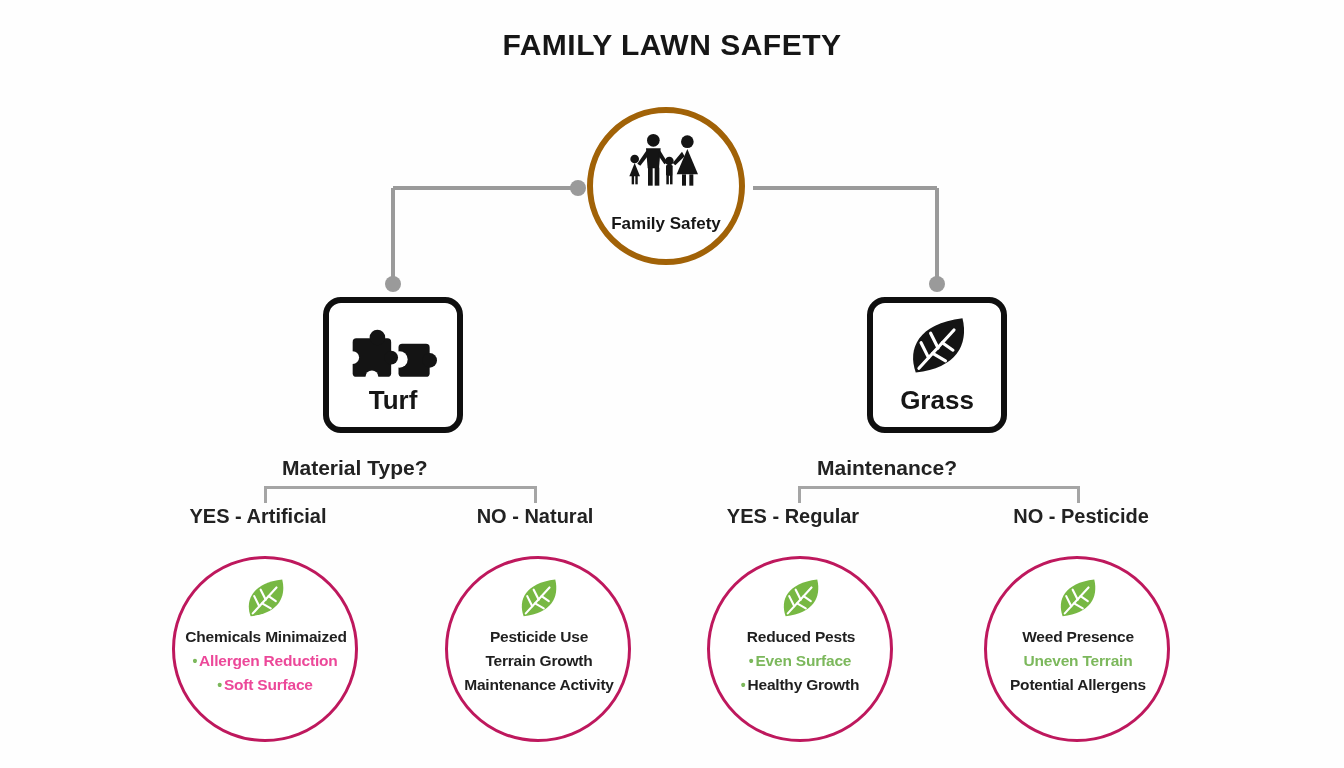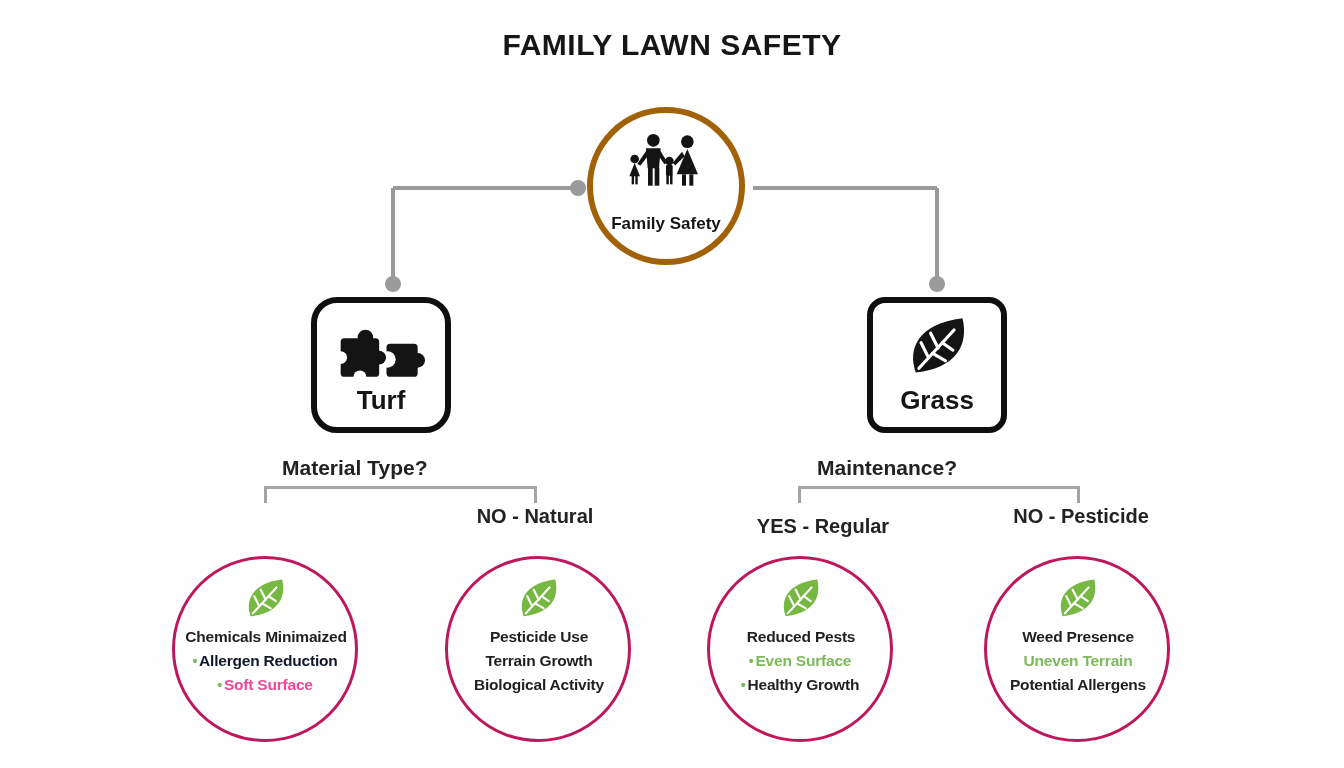--- a/index.html
+++ b/index.html
@@ -32,21 +32,21 @@
   .root-icon { position:absolute; left:50%; top:20px; transform:translateX(-50%); }
   .root-label {
     position:absolute; left:0; right:0; top:101px; text-align:center;
     font-size:17px; font-weight:700; color:#161616;
   }
   
   .branch-box {
     position:absolute; top:297px; width:140px; height:136px;
     border:6px solid #0f0f0f; border-radius:18px; background:#fff;
   }
-  .box-turf { left:311px;border-radius:26px; }
+  .box-turf { left:323px; }
   .box-grass { left:867px; }
   .branch-icon { position:absolute; left:50%; transform:translateX(-50%); }
   .puzzle-pos { top:17px; }
   .leafbox-pos { top:10px; }
   .branch-label {
     position:absolute; left:0; right:0; top:82px; text-align:center;
     font-size:26px; font-weight:700; color:#161616;
   }
   
   .question {
@@ -146,57 +146,58 @@
   <div class="question" style="left:282px;">Material Type?</div>
   <div class="question" style="left:817px;">Maintenance?</div>
 
   <div class="bline" style="left:264px; top:486px; width:273px;"></div>
   <div class="btick" style="left:264px; top:486px;"></div>
   <div class="btick" style="left:534px; top:486px;"></div>
   <div class="bline" style="left:798px; top:486px; width:282px;"></div>
   <div class="btick" style="left:798px; top:486px;"></div>
   <div class="btick" style="left:1077px; top:486px;"></div>
 
+  <div class="option-label" style="left:143px;">YES - Artificial</div>
   <div class="option-label" style="left:420px;">NO - Natural</div>
-  <div class="option-label" style="left:708px;margin-top:10px;">YES - Regular</div>
+  <div class="option-label" style="left:678px;">YES - Regular</div>
   <div class="option-label" style="left:966px;">NO - Pesticide</div>
 
   <div class="outcome-circle" style="left:172px;">
     <svg class="outcome-leaf" viewBox="0 0 64 64" width="46" height="46">
       <path d="M12 56 C4 34 14 10 56 5 C62 30 50 52 12 56 Z" fill="#77b843"></path>
       <g stroke="#ffffff" stroke-width="3" stroke-linecap="round" fill="none">
         <path d="M15 52 L48 16"></path>
           <path d="M24 42 L17 28"></path>
           <path d="M33 33 L26 19"></path>
         <path d="M28 38 L40 45"></path>
           <path d="M37 28 L47 35"></path>
       </g>
     </svg>
     <div class="outcome-lines">
       <div class="line"><span class="bullet"></span><span style="color: rgb(31, 31, 31);">Chemicals Minimaized</span></div>
-      <div class="line"><span class="bullet">•</span><span style="color: #0f172a; text-align: right;">Allergen Reduction</span></div>
+      <div class="line"><span class="bullet">•</span><span style="color: #ec4899; text-align: right;">Allergen Reduction</span></div>
       <div class="line"><span class="bullet">•</span><span style="color: #ec4899;">Soft Surface</span></div>
     </div>
   </div>
 
   <div class="outcome-circle" style="left:445px;">
     <svg class="outcome-leaf" viewBox="0 0 64 64" width="46" height="46">
       <path d="M12 56 C4 34 14 10 56 5 C62 30 50 52 12 56 Z" fill="#77b843"></path>
       <g stroke="#ffffff" stroke-width="3" stroke-linecap="round" fill="none">
         <path d="M15 52 L48 16"></path>
           <path d="M24 42 L17 28"></path>
           <path d="M33 33 L26 19"></path>
         <path d="M28 38 L40 45"></path>
           <path d="M37 28 L47 35"></path>
       </g>
     </svg>
     <div class="outcome-lines">
       <div class="line"><span class="bullet"></span><span style="color: rgb(31, 31, 31);">Pesticide Use</span></div>
       <div class="line"><span class="bullet"></span><span style="color: rgb(31, 31, 31);">Terrain Growth</span></div>
-      <div class="line"><span class="bullet"></span><span style="color: rgb(31, 31, 31);">Biological Activity</span></div>
+      <div class="line"><span class="bullet"></span><span style="color: rgb(31, 31, 31);">Maintenance Activity</span></div>
     </div>
   </div>
 
   <div class="outcome-circle" style="left:984px;">
     <svg class="outcome-leaf" viewBox="0 0 64 64" width="46" height="46">
       <path d="M12 56 C4 34 14 10 56 5 C62 30 50 52 12 56 Z" fill="#77b843"></path>
       <g stroke="#ffffff" stroke-width="3" stroke-linecap="round" fill="none">
         <path d="M15 52 L48 16"></path>
           <path d="M24 42 L17 28"></path>
           <path d="M33 33 L26 19"></path>

